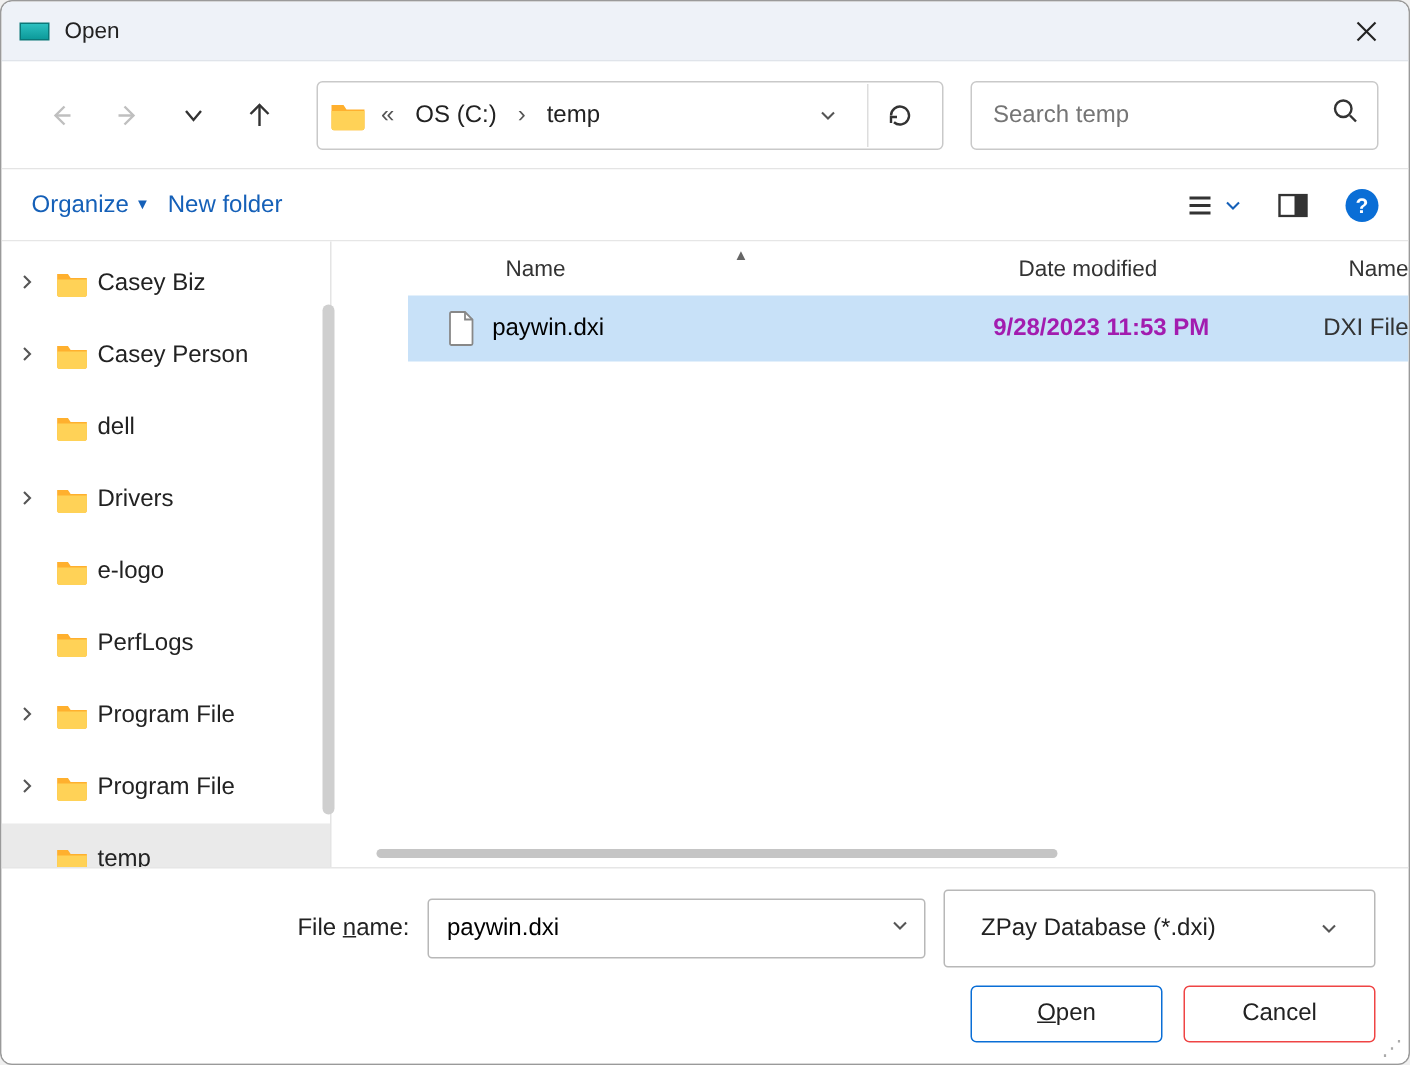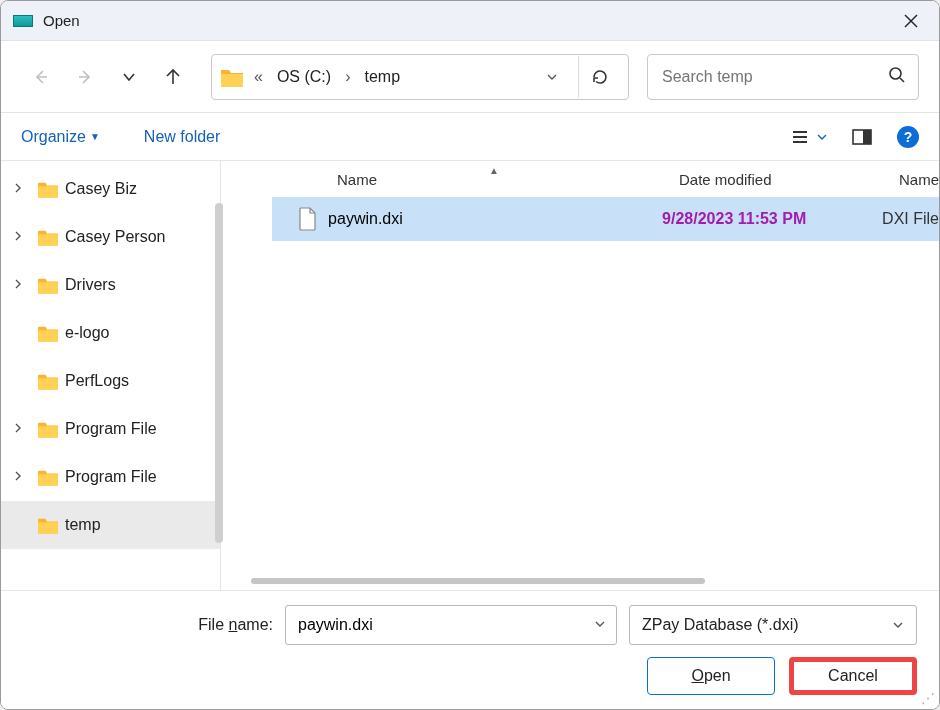--- a/index.html
+++ b/index.html
@@ -112,21 +112,21 @@
   .search-box .s-ic { color: #444; }
 
   
   .toolbar {
     height: 48px;
     background: #ffffff;
     border-bottom: 1px solid #e6e6e6;
     display: flex;
     align-items: center;
     padding: 0 20px;
-    gap: 44px;
+    gap: 12px;
   }
   .tool-btn {
     color: #1560b8;
     font-size: 16px;
     display: inline-flex;
     align-items: center;
     gap: 4px;
     cursor: pointer;
   }
   .tool-btn .drop-arrow { font-size: 10px; color:#1560b8; }
@@ -282,26 +282,26 @@
     align-items:center;
     padding: 0 10px;
     max-width: 335px;
   }
   .fn-input-wrap input {
     flex:1; border:none; outline:none; font-size:16px;
   }
   .fn-drop { margin-left:auto; cursor:pointer; color:#555; }
   .type-select {
     width: 288px;
-    height: 40px;
+    height: 52px;
     border:1px solid #b8b8b8;
     border-radius:3px;
     display:flex;
     align-items:center;
-    padding: 0 12px;
+    padding: 0 24px;
     font-size:16px;
     color:#222;
     cursor:pointer;
     justify-content: space-between;
   }
   .btn-row {
     display:flex;
     justify-content:flex-end;
     gap:14px;
   }
@@ -311,21 +311,21 @@
     border-radius: 4px;
     font-size: 16px;
     display:flex;
     align-items:center;
     justify-content:center;
     cursor:pointer;
     background:#fff;
   }
   .btn.primary { border: 1.5px solid #0a6ed6; color:#222; }
   .btn.primary .ul { text-decoration: underline; }
-  .btn.secondary { border: 5px solid #ef4444; color:#222; }
+  .btn.secondary { border: 1px solid #ef4444; color:#222; }
 
   .resize-grip {
     position:absolute;
     right:4px; bottom:4px;
     width:14px; height:14px;
     color:#aaa;
     font-size:14px;
     line-height:14px;
   }
 
@@ -456,20 +456,27 @@
           </div>
           <div class="tree-item">
             <span class="tree-chev"><svg width="10" height="10" viewBox="0 0 10 10">
                 <path d="M3 1 L7 5 L3 9" fill="none" stroke="#555" stroke-width="1.4"></path>
               </svg></span>
             <span class="fld-ic"><svg class="folder-svg" viewBox="0 0 24 20" width="22" height="18">
                 <path class="back" d="M1 3 h8 l2 3 h12 v12 a2 2 0 0 1 -2 2 h-18 a2 2 0 0 1 -2 -2 z"></path>
                 <path class="front" d="M1 7 h22 v11 a2 2 0 0 1 -2 2 h-18 a2 2 0 0 1 -2 -2 z"></path>
               </svg></span>
             <span>Casey Person</span>
+          </div>
+          <div class="tree-item">
+            <span class="fld-ic"><svg class="folder-svg" viewBox="0 0 24 20" width="22" height="18">
+                <path class="back" d="M1 3 h8 l2 3 h12 v12 a2 2 0 0 1 -2 2 h-18 a2 2 0 0 1 -2 -2 z"></path>
+                <path class="front" d="M1 7 h22 v11 a2 2 0 0 1 -2 2 h-18 a2 2 0 0 1 -2 -2 z"></path>
+              </svg></span>
+            <span>dell</span>
           </div>
           <div class="tree-item">
             <span class="tree-chev"><svg width="10" height="10" viewBox="0 0 10 10">
                 <path d="M3 1 L7 5 L3 9" fill="none" stroke="#555" stroke-width="1.4"></path>
               </svg></span>
             <span class="fld-ic"><svg class="folder-svg" viewBox="0 0 24 20" width="22" height="18">
                 <path class="back" d="M1 3 h8 l2 3 h12 v12 a2 2 0 0 1 -2 2 h-18 a2 2 0 0 1 -2 -2 z"></path>
                 <path class="front" d="M1 7 h22 v11 a2 2 0 0 1 -2 2 h-18 a2 2 0 0 1 -2 -2 z"></path>
               </svg></span>
             <span>Drivers</span>

